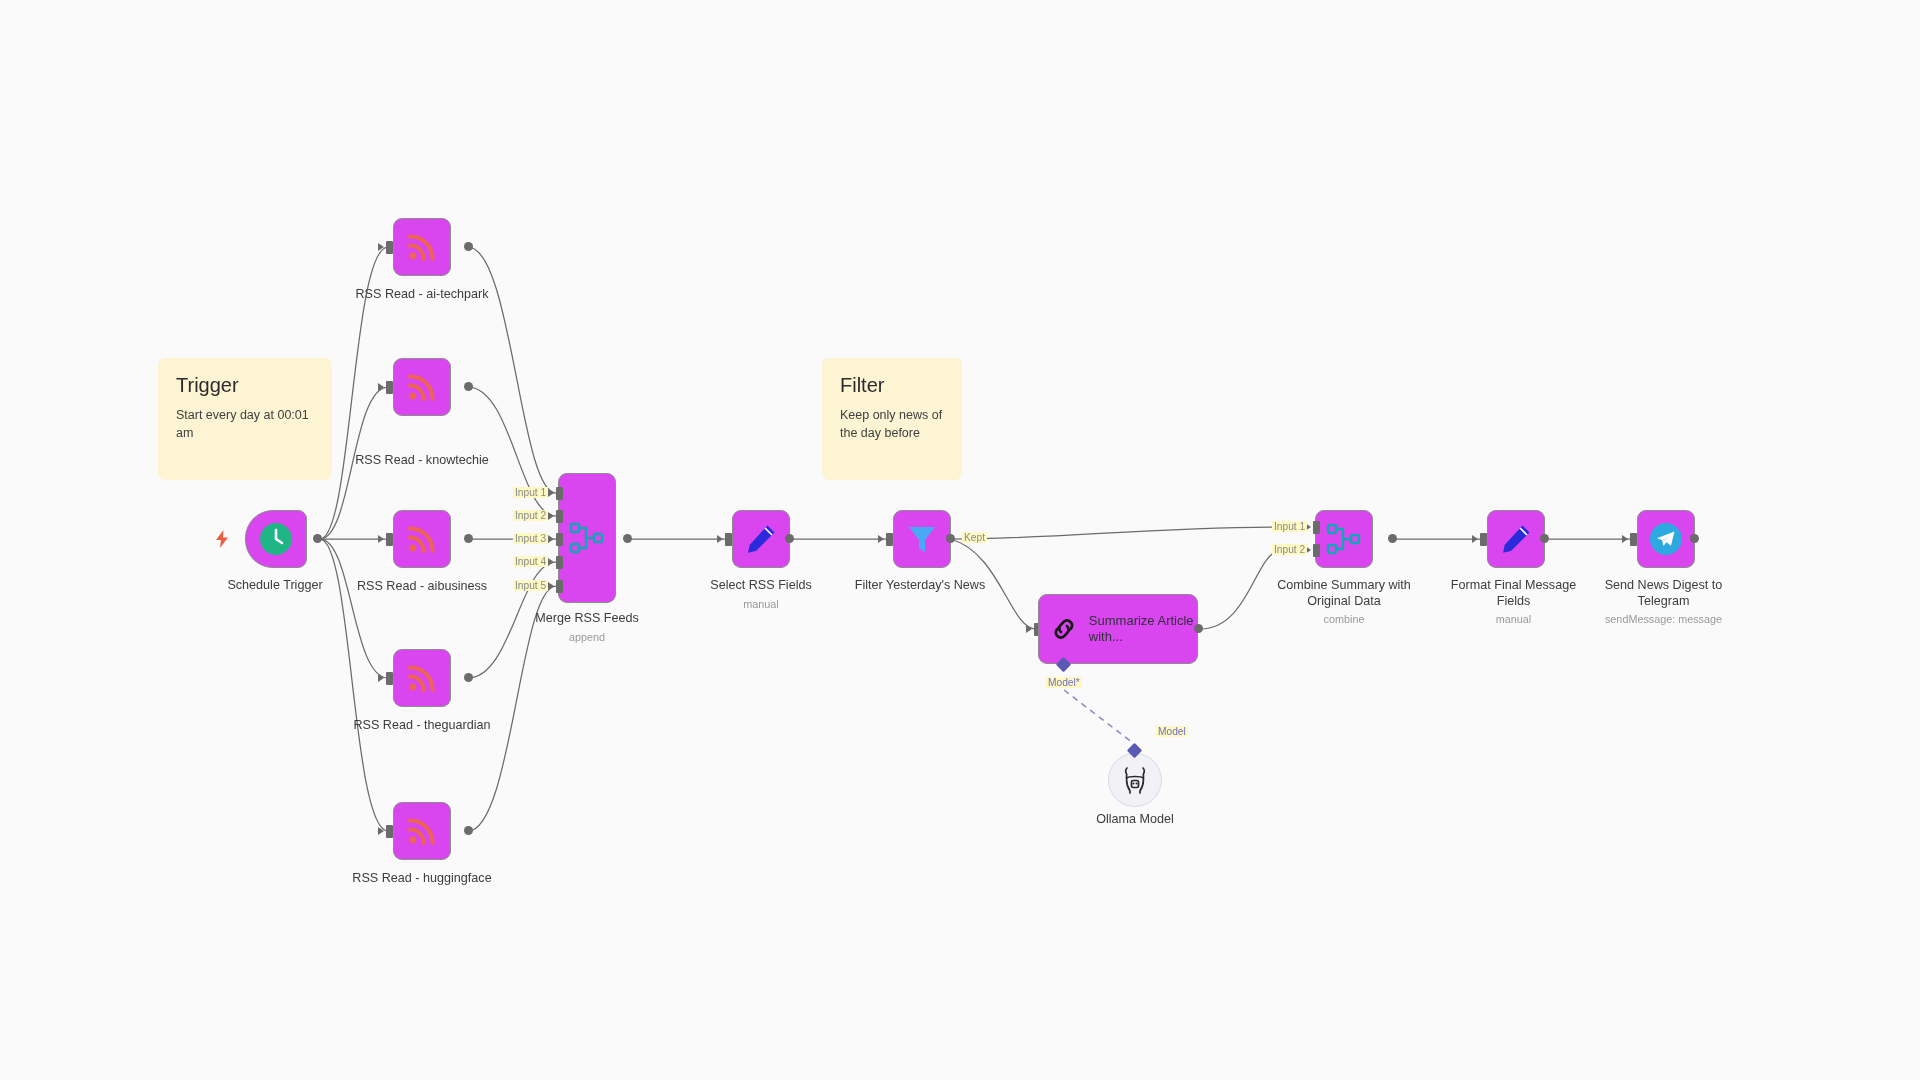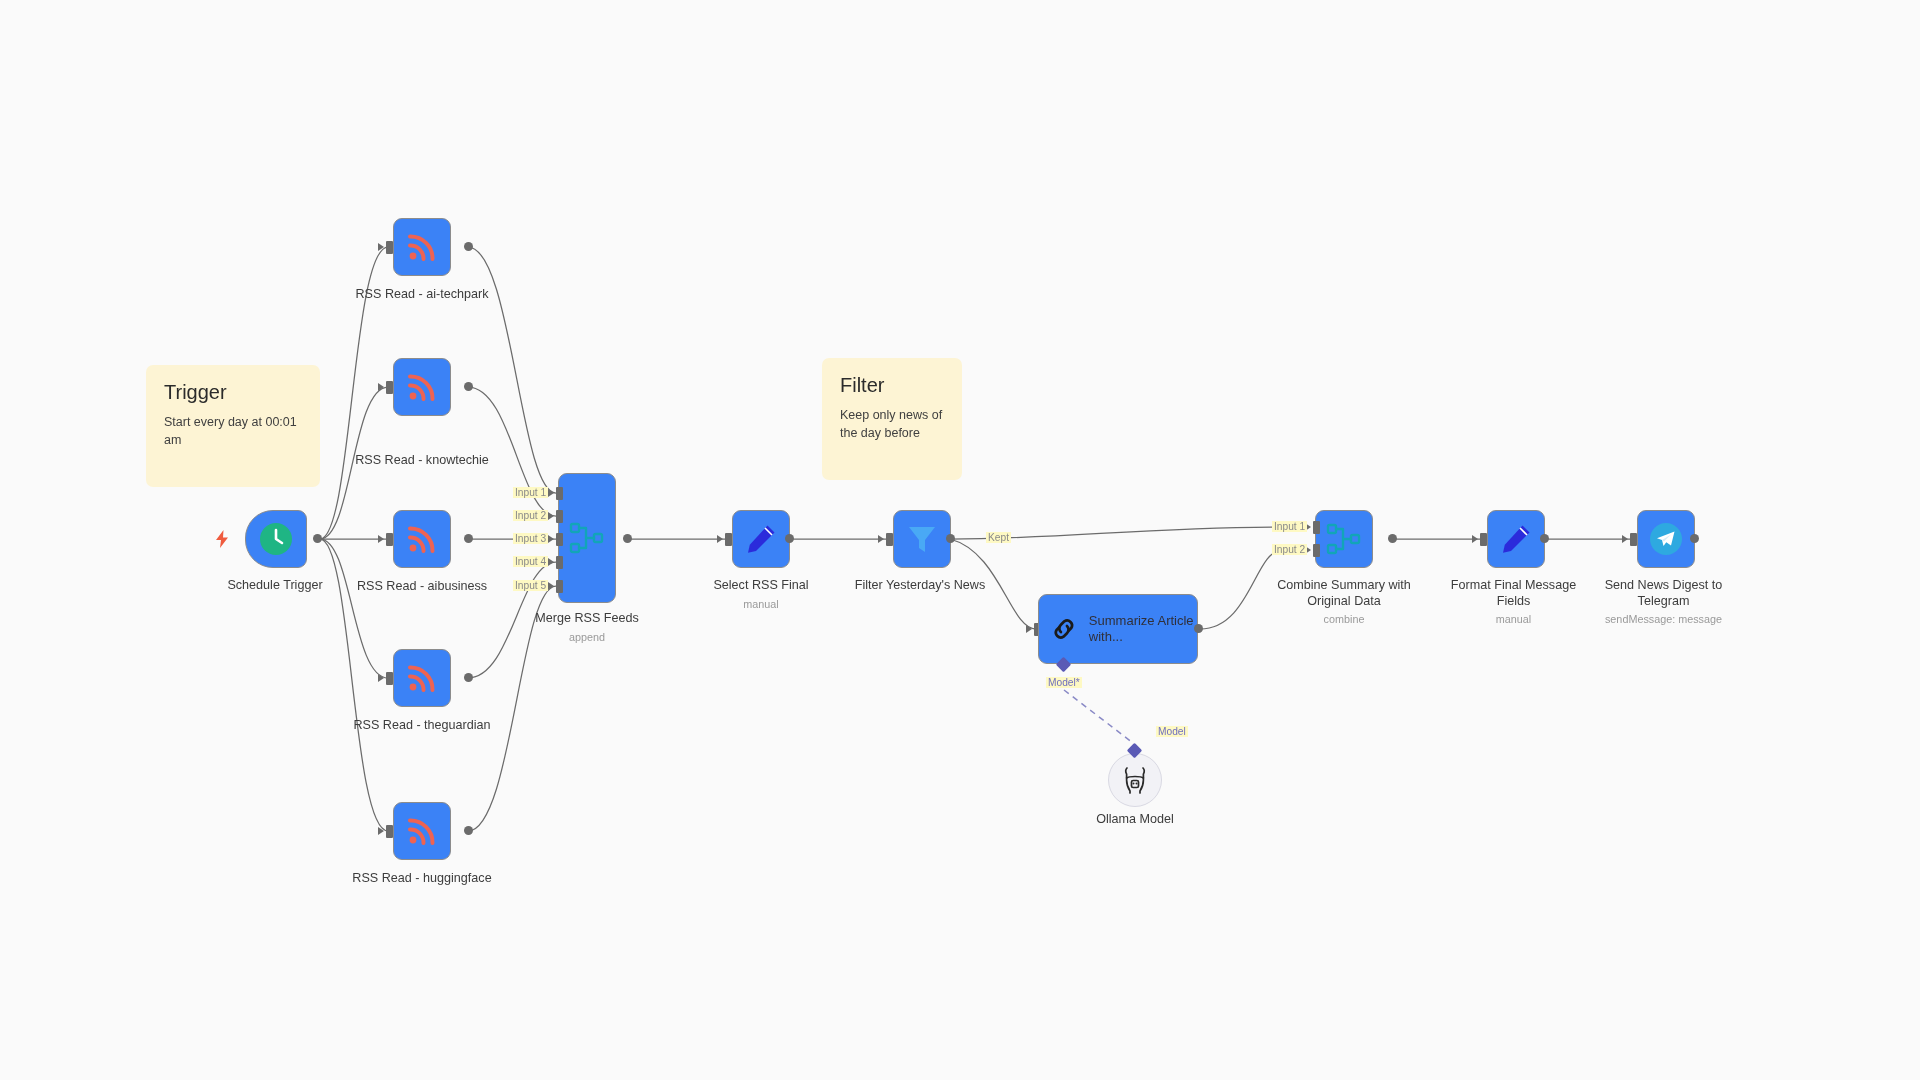--- a/index.html
+++ b/index.html
@@ -42,21 +42,21 @@
     line-height: 1.45;
     margin: 0;
   }
 
   
   .node {
     position: absolute;
     display: flex;
     align-items: center;
     justify-content: center;
-    background: #3b82f6;
+    background: #d946ef;
     border: 1.4px solid #8c8c8c;
     border-radius: 9px;
   }
   .node.square { width: 58px; height: 58px; }
   .node.trigger {
     width: 62px; height: 58px;
     border-radius: 28px 9px 9px 28px;
   }
   .node.tall {
     width: 58px; height: 130px;
@@ -187,21 +187,21 @@
       <path d="M 1393 539 L 1482 539"></path>
 
       <path d="M 1544 539 L 1632 539"></path>
     </g>
 
     <g fill="none" stroke="#8a8ac6" stroke-width="1.5" stroke-dasharray="6 5">
       <path d="M 1064 690 L 1133 743"></path>
     </g>
   </svg>
 
-  <div class="sticky" style="left:146px; top:358px; width:174px; height:122px;margin-top:7px;">
+  <div class="sticky" style="left:158px; top:358px; width:174px; height:122px;">
     <p class="sticky-title">Trigger</p>
     <p class="sticky-body">Start every day at 00:01 am</p>
   </div>
 
   <div class="sticky" style="left:822px; top:358px; width:140px; height:122px;">
     <p class="sticky-title">Filter</p>
     <p class="sticky-body">Keep only news of the day before</p>
   </div>
 
 
@@ -314,32 +314,32 @@
 
   <div class="port-in" style="left:725px; top:533px;"></div>
   <div class="port-arrow" style="left:717px; top:535px;"></div>
   <div class="node square" style="left:732px; top:510px;">
     <svg width="32" height="32" viewBox="0 0 32 32" class="icon">
       <path d="M22.5 2.5 L29.5 9.5 L11 28 L3 29.8 L4.8 21.8 Z" fill="#2b2bdb"></path>
       <path d="M20 5 L27 12" stroke="#ffffff" stroke-width="1.6"></path>
     </svg>
   </div>
   <div class="port" style="left:785px; top:534px;"></div>
-  <div class="node-caption" style="left:691px; top:578px; width:140px;">Select RSS Final</div>
+  <div class="node-caption" style="left:691px; top:578px; width:140px;">Select RSS Fields</div>
   <div class="node-subtitle" style="left:691px; top:598px; width:140px;">manual</div>
 
   <div class="port-in" style="left:886px; top:533px;"></div>
   <div class="port-arrow" style="left:878px; top:535px;"></div>
   <div class="node square" style="left:893px; top:510px;">
     <svg width="32" height="32" viewBox="0 0 32 32" class="icon">
       <path d="M3 4 L29 4 L19 17 L19 29 L13 25 L13 17 Z" fill="#49a9f5"></path>
     </svg>
   </div>
   <div class="port" style="left:946px; top:534px;"></div>
-  <div class="edge-label" style="left:962px; top:532px;margin-left:24px;">Kept</div>
+  <div class="edge-label" style="left:962px; top:532px;">Kept</div>
   <div class="node-caption" style="left:840px; top:578px; width:160px;">Filter Yesterday's News</div>
 
   <div class="port-in" style="left:1034px; top:623px;"></div>
   <div class="port-arrow" style="left:1026px; top:625px;"></div>
   <div class="node wide" style="left:1038px; top:594px;">
     <svg width="34" height="34" viewBox="0 0 34 34" class="icon">
       <path d="M13 21 A6.5 6.5 0 0 1 13 11.5 L17.5 7 A6.5 6.5 0 0 1 26.5 16 L23.5 19" fill="none" stroke="#1a1a1a" stroke-width="3.6" stroke-linecap="round"></path>
       <path d="M21 13 A6.5 6.5 0 0 1 21 22.5 L16.5 27 A6.5 6.5 0 0 1 7.5 18 L10.5 15" fill="none" stroke="#1a1a1a" stroke-width="3.6" stroke-linecap="round"></path>
     </svg>
     <span class="wide-label">Summarize Article with...</span>

